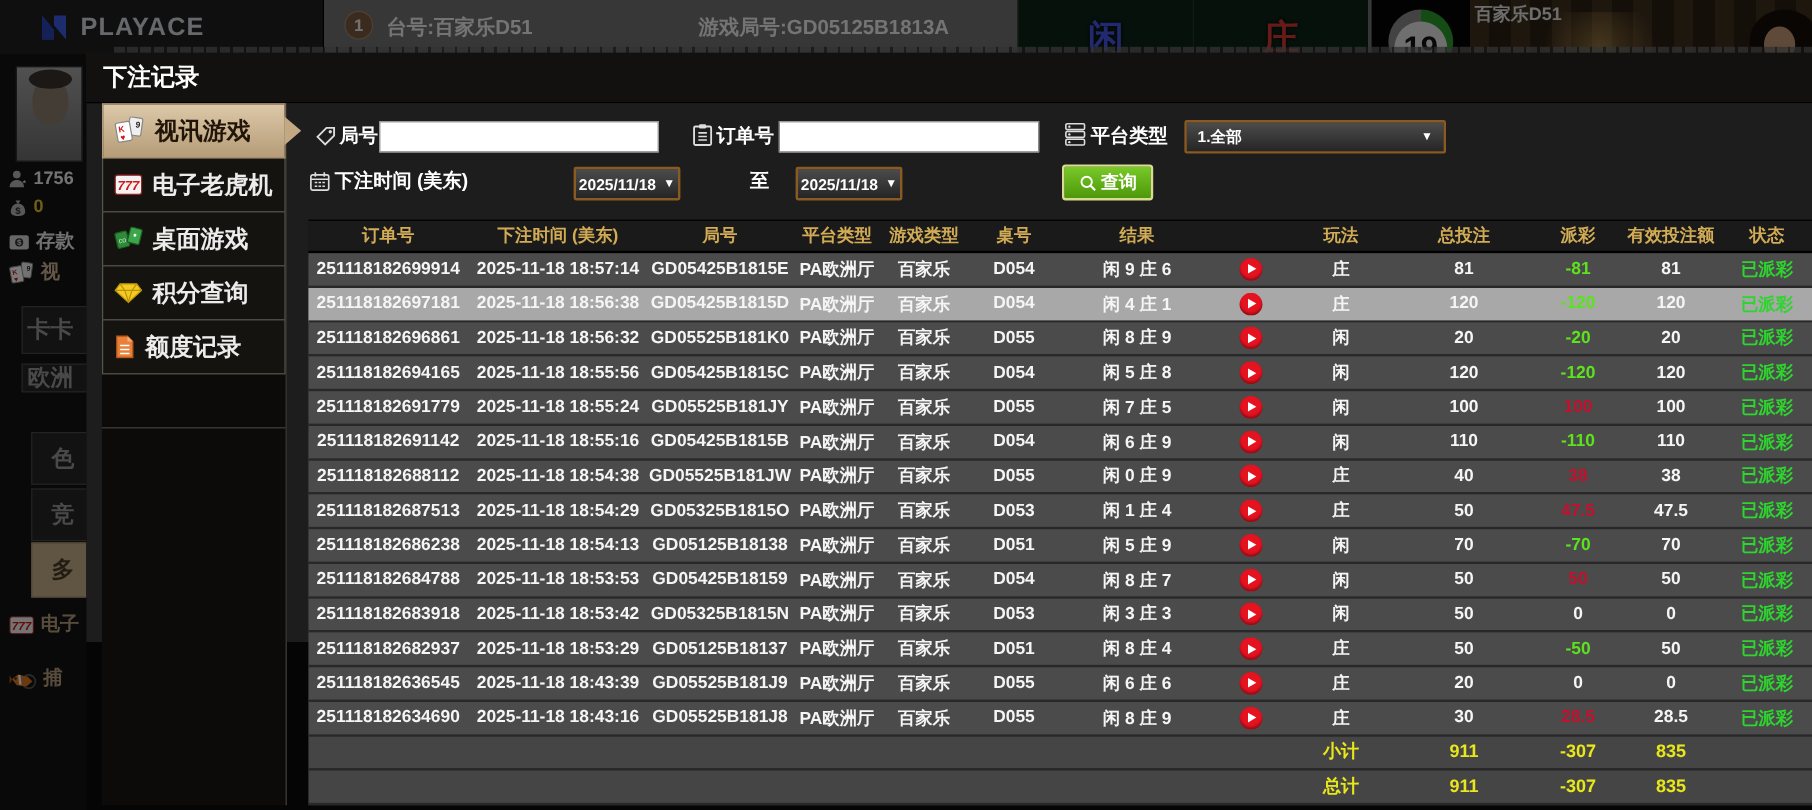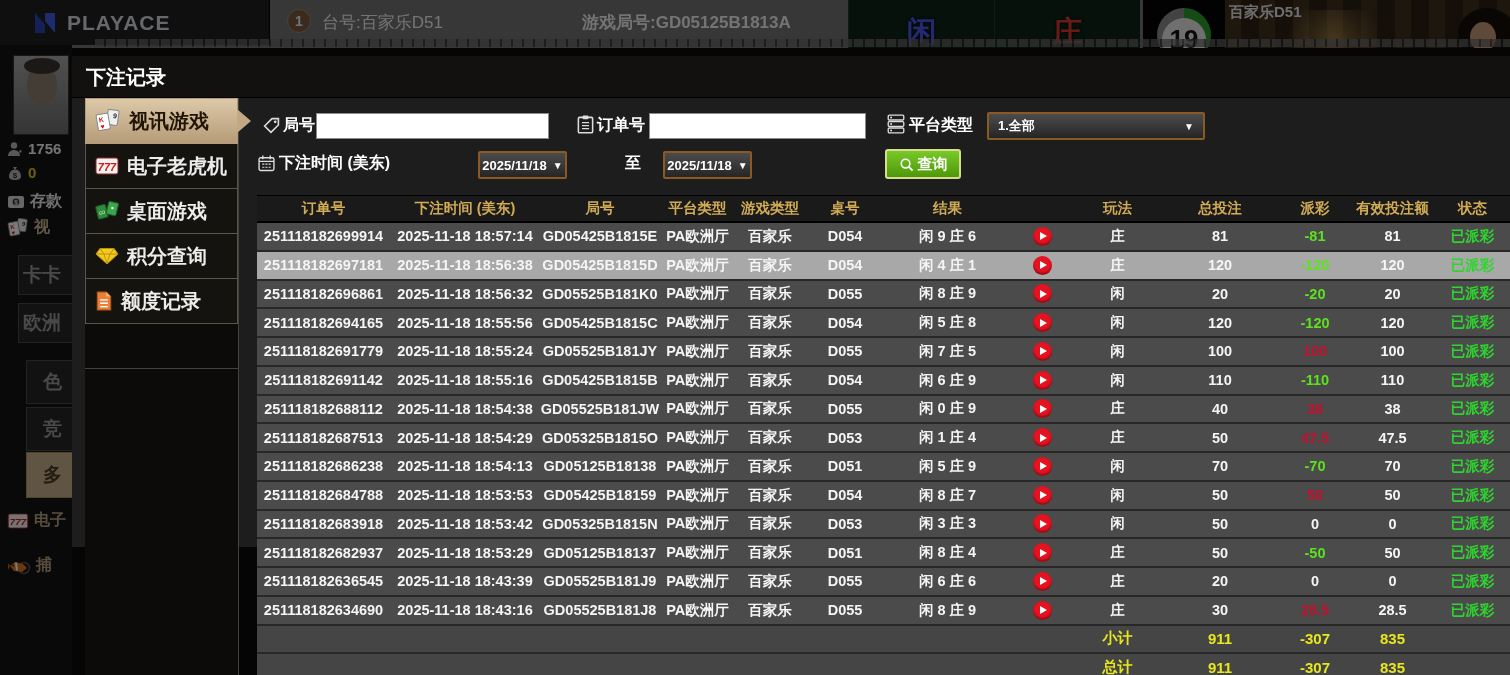--- a/index.html
+++ b/index.html
@@ -9,21 +9,21 @@
 
   
   .underlay { position:absolute; inset:0; z-index:1; }
   .topbar { position:absolute; left:0; top:0; width:1510px; height:48px; background:#737373; }
   .brand { position:absolute; left:0; top:0; width:270px; height:45px; background:#202020;
     border-right:1px solid #000; display:flex; align-items:center; gap:9px; padding-left:32px; }
   .brand-name { color:#d6d9e0; font-weight:bold; font-size:21px; letter-spacing:1px; }
   .tb-badge { position:absolute; left:287px; top:9px; width:24px; height:24px; border-radius:50%;
     background:#7c5a40; border:1px solid #a8876a; color:#eee; font-size:14px; font-weight:bold;
     text-align:center; line-height:22px; }
-  .tb-table { position:absolute; left:322px; top:11px; color:#f2f2f2; font-size:17px; font-weight:normal; }
+  .tb-table { position:absolute; left:322px; top:11px; color:#f2f2f2; font-size:17px; font-weight:bold; }
   .tb-round { position:absolute; left:582px; top:11px; color:#f2f2f2; font-size:17px; font-weight:bold; }
   .betzone { position:absolute; left:848px; top:0; width:292px; height:48px; background:#0d2418;
     display:flex; }
   .bz-col { flex:1; position:relative; border-left:1px solid #1d3c2c; text-align:center; }
   .bz-char { font-size:30px; font-weight:bold; margin-top:12px; display:inline-block;
     text-shadow:0 0 3px #000; }
   .bz-p { color:#4a57e8; } .bz-t { color:#38a04e; } .bz-b { color:#d33b36; }
   .jackpot { position:absolute; left:50%; transform:translateX(-62%); top:2px; background:#0a1a3c;
     border:1px solid #c9a83a; border-radius:9px; color:#cfe0f2; font-style:italic; font-weight:bold;
     font-size:8px; padding:1px 10px; letter-spacing:.5px; white-space:nowrap; }
@@ -56,31 +56,31 @@
   .avatar::after { content:""; position:absolute; left:10px; top:2px; width:36px; height:16px;
     border-radius:50%; background:#3c342c; }
   .rail-row { position:absolute; left:7px; display:flex; align-items:center; gap:5px; white-space:nowrap; }
   .rail-user { top:95px; color:#f0f0f0; font-size:15px; font-weight:bold; }
   .rail-bal { top:119px; color:#e7c71f; font-size:15px; font-weight:bold; }
   .rail-dep { top:146px; color:#eee; font-size:16px; font-weight:bold; }
   .rail-vid { top:172px; color:#cdb694; font-size:16px; font-weight:bold; }
   .rail-box { position:absolute; left:26px; width:80px; background:#262626; border:1px solid #4a4a4a;
     color:#9a9a9a; font-size:19px; font-weight:bold; display:flex; align-items:center; padding-left:4px; }
   .rb-kk { top:210px; height:40px; left:18px; }
-  .rb-oz { top:258px; height:40px; left:18px; }
+  .rb-oz { top:258px; height:24px; left:18px; }
   .rb-se { top:315px; height:44px; padding-left:16px; }
   .rb-jing { top:362px; height:44px; padding-left:16px; }
   .rb-duo { top:407px; height:46px; padding-left:16px; background:#c9b08c; color:#4a3c28; border-color:#a88f68; }
   .rail-slot { top:465px; color:#b9a07e; font-size:16px; font-weight:bold; }
   .rail-fish { top:510px; color:#b9a07e; font-size:16px; font-weight:bold; }
 
   .dim { position:absolute; inset:0; background:rgba(0,0,0,0.52); z-index:5; }
 
   
-  .modal { position:absolute; left:72px; top:56px; width:1438px; height:491px; background:#1d1d1d; z-index:10; }
+  .modal { position:absolute; left:72px; top:44px; width:1438px; height:491px; background:#1d1d1d; z-index:10; }
   .m-title { height:42px; background:#131110; border-bottom:1px solid #000; color:#fff;
     font-size:20px; font-weight:bold; line-height:42px; padding-left:14px; }
   .m-body { position:absolute; left:0; top:42px; right:0; bottom:0; }
 
   .sidebar { position:absolute; left:13px; top:0; width:154px; height:585px; background:#0d0b09;
     border-right:1px solid #44403a; }
   .sb-item { height:46px; border:1px solid #59554c; margin-top:-1px; background:#15130f;
     display:flex; align-items:center; gap:8px; padding-left:9px; position:relative; cursor:pointer; }
   .sb-item:first-child { margin-top:0; }
   .sb-label { color:#ececec; font-size:20px; font-weight:bold; }

